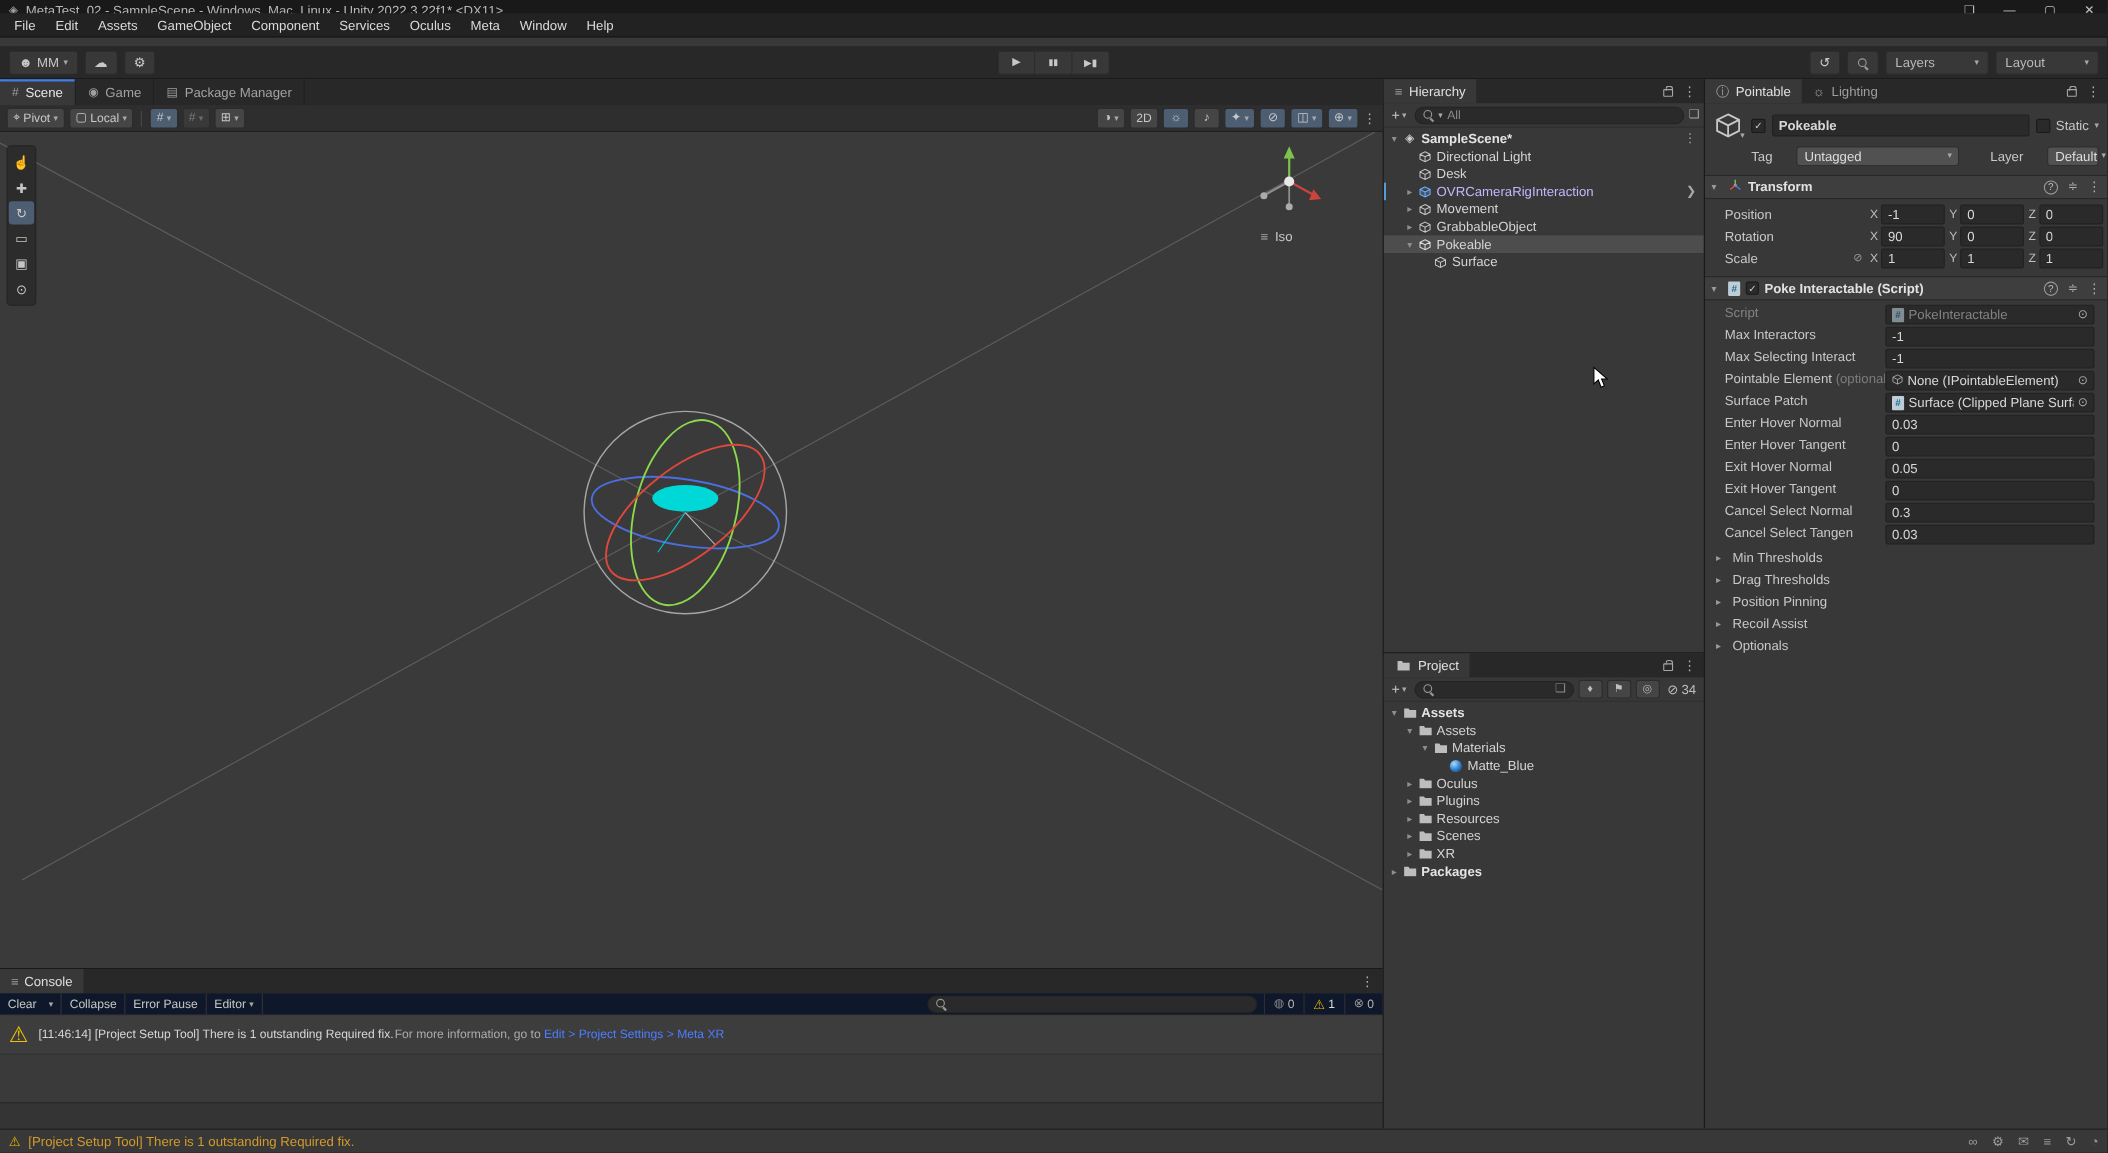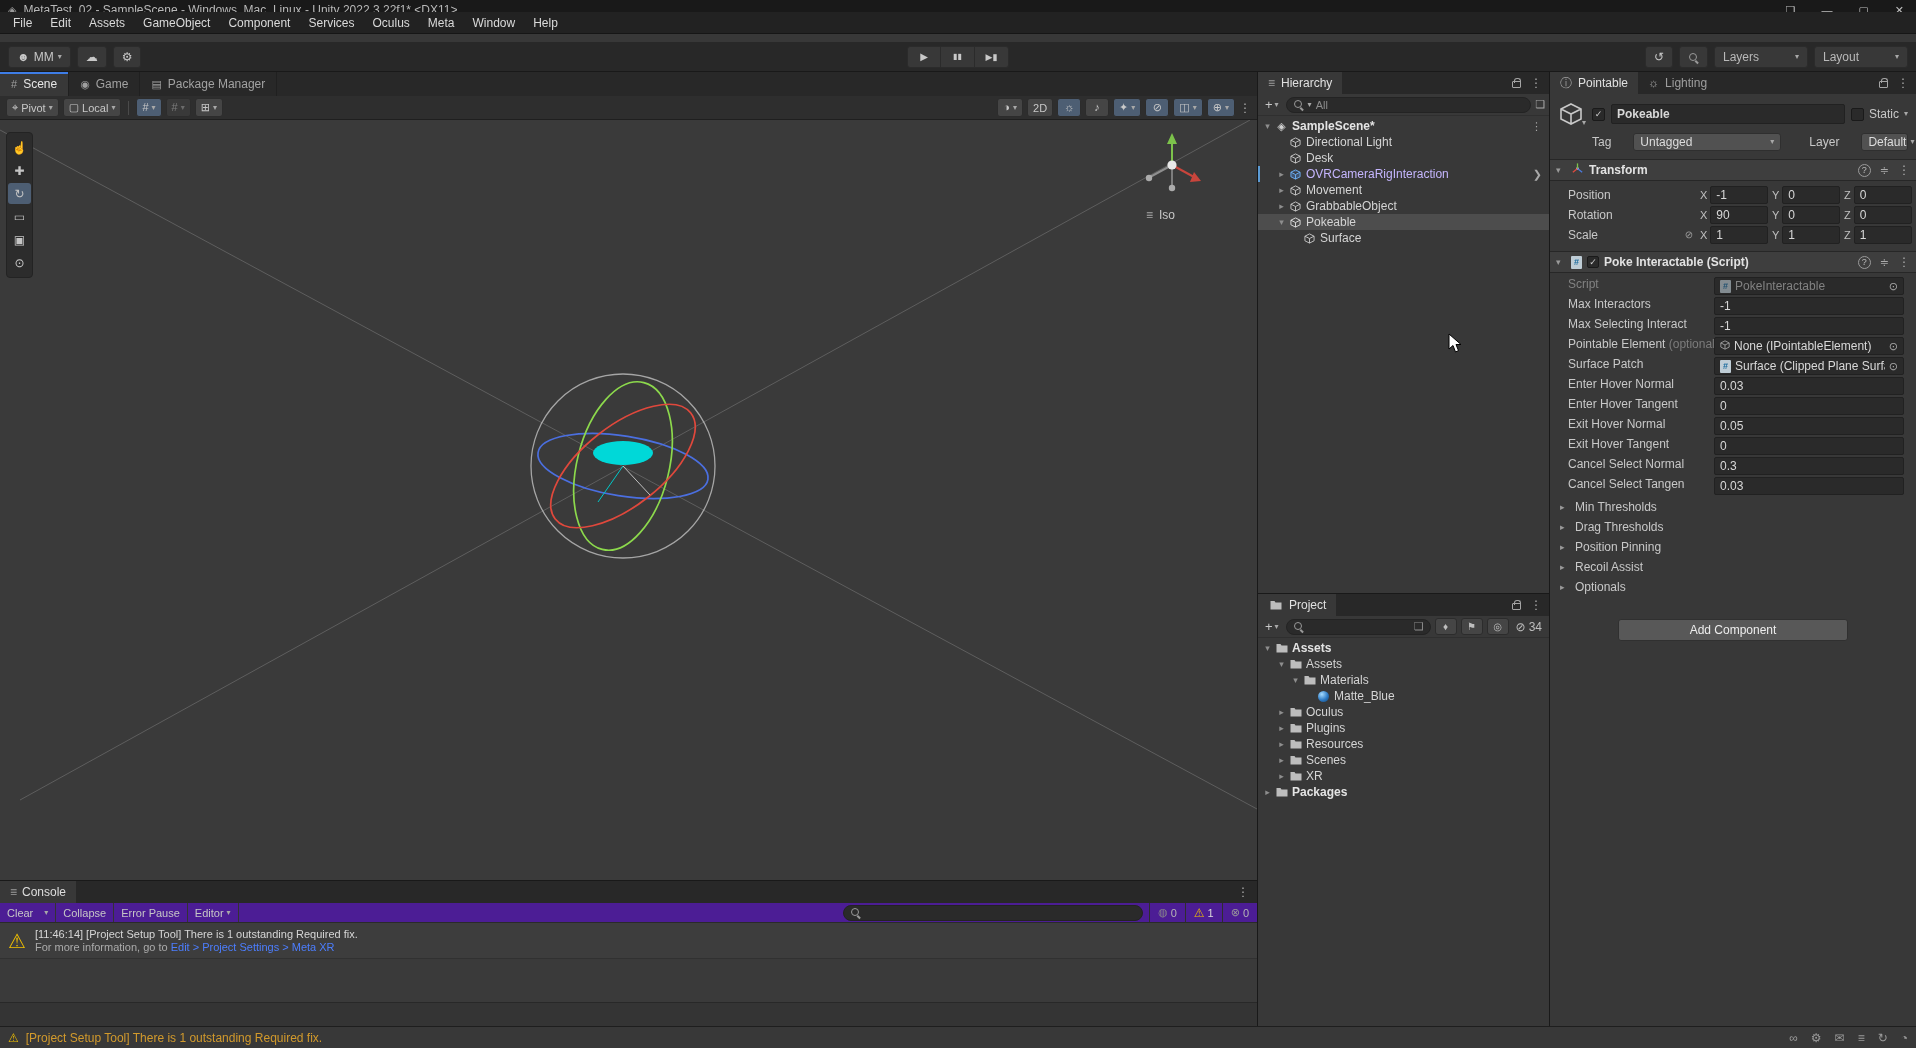--- a/index.html
+++ b/index.html
@@ -58,28 +58,28 @@
   .tool{width:23px;height:21px;display:flex;align-items:center;justify-content:center;border-radius:3px;color:#C5C5C5;font-size:12px;margin:1px 0}
   .tool.on{background:#4D5E73}
   .iso{position:absolute;left:1146px;top:88px;display:flex;gap:6px;align-items:center;color:#C8C8C8}
   .cursor{position:absolute;pointer-events:none}
 
   
   .console{height:146px;display:flex;flex-direction:column;border-top:1px solid #191919;flex:0 0 auto;background:#383838}
   .console-tabbar{height:22px;background:#282828;display:flex;align-items:center}
   .ctab{height:100%;display:flex;align-items:center;gap:5px;padding:0 10px;background:#383838;color:#DEDEDE}
   .console-tabbar .kebab{margin-left:auto;padding-right:8px}
-  .console-toolbar{height:20px;background:#4c1d95;border-bottom:1px solid #2A2A2A;display:flex;align-items:center;font-size:11px;flex:0 0 auto}
+  .console-toolbar{height:20px;background:#0f172a;border-bottom:1px solid #2A2A2A;display:flex;align-items:center;font-size:11px;flex:0 0 auto}
   .cbtn{height:100%;display:flex;align-items:center;gap:3px;padding:0 7px;color:#C6C6C6;border-right:1px solid #333}
   .console-toolbar .searchpill{width:300px;margin-left:auto}
   .ccounts{display:flex;height:100%;margin-left:6px}
   .count{display:flex;align-items:center;gap:3px;padding:0 8px;border-left:1px solid #2E2E2E;color:#B5B5B5}
   .console-body{flex:1;background:#3A3A3A;position:relative}
   .console-row{height:36px;background:#3D3D3D;display:flex;align-items:center;gap:9px;padding:0 8px;border-bottom:1px solid #313131}
-  .crow-lines{display:flex;flex-direction:column;gap:1px;font-size:11px}
+  .crow-lines{display:flex;flex-direction:row;gap:1px;font-size:11px}
   .cline1{color:#D6D6D6}
   .cline2{color:#ABABAB}
   .clink{color:#4C7EFF}
   .console-detail{position:absolute;left:0;right:0;bottom:0;height:24px;background:#343434;border-top:1px solid #282828}
   .warn-big{color:#F2C100;font-size:20px}
   .warn-sm{color:#F2C100;font-size:12px}
 
   
   .panel{position:absolute;background:#383838;border-left:1px solid #191919;display:flex;flex-direction:column}
   #hierarchy{left:1257px;top:72px;width:292px;height:521px}
@@ -868,23 +868,20 @@
         <div class="foldrow">
           <span class="fold-arrow glyph">▸</span>
           <span>Recoil Assist</span>
         </div>
         <div class="foldrow">
           <span class="fold-arrow glyph">▸</span>
           <span>Optionals</span>
         </div>
       </div>
 
-      <div class="addc-wrap">
-        <button class="add-btn">Add Component</button>
-      </div>
     </div>
   </div>
 
   <div class="statusbar">
     <span class="warn-sm glyph">⚠</span>
     <span class="status-msg">[Project Setup Tool] There is 1 outstanding Required fix.</span>
     <div class="status-icons">
       <span class="glyph">∞</span>
       <span class="glyph">⚙</span>
       <span class="glyph">✉</span>

